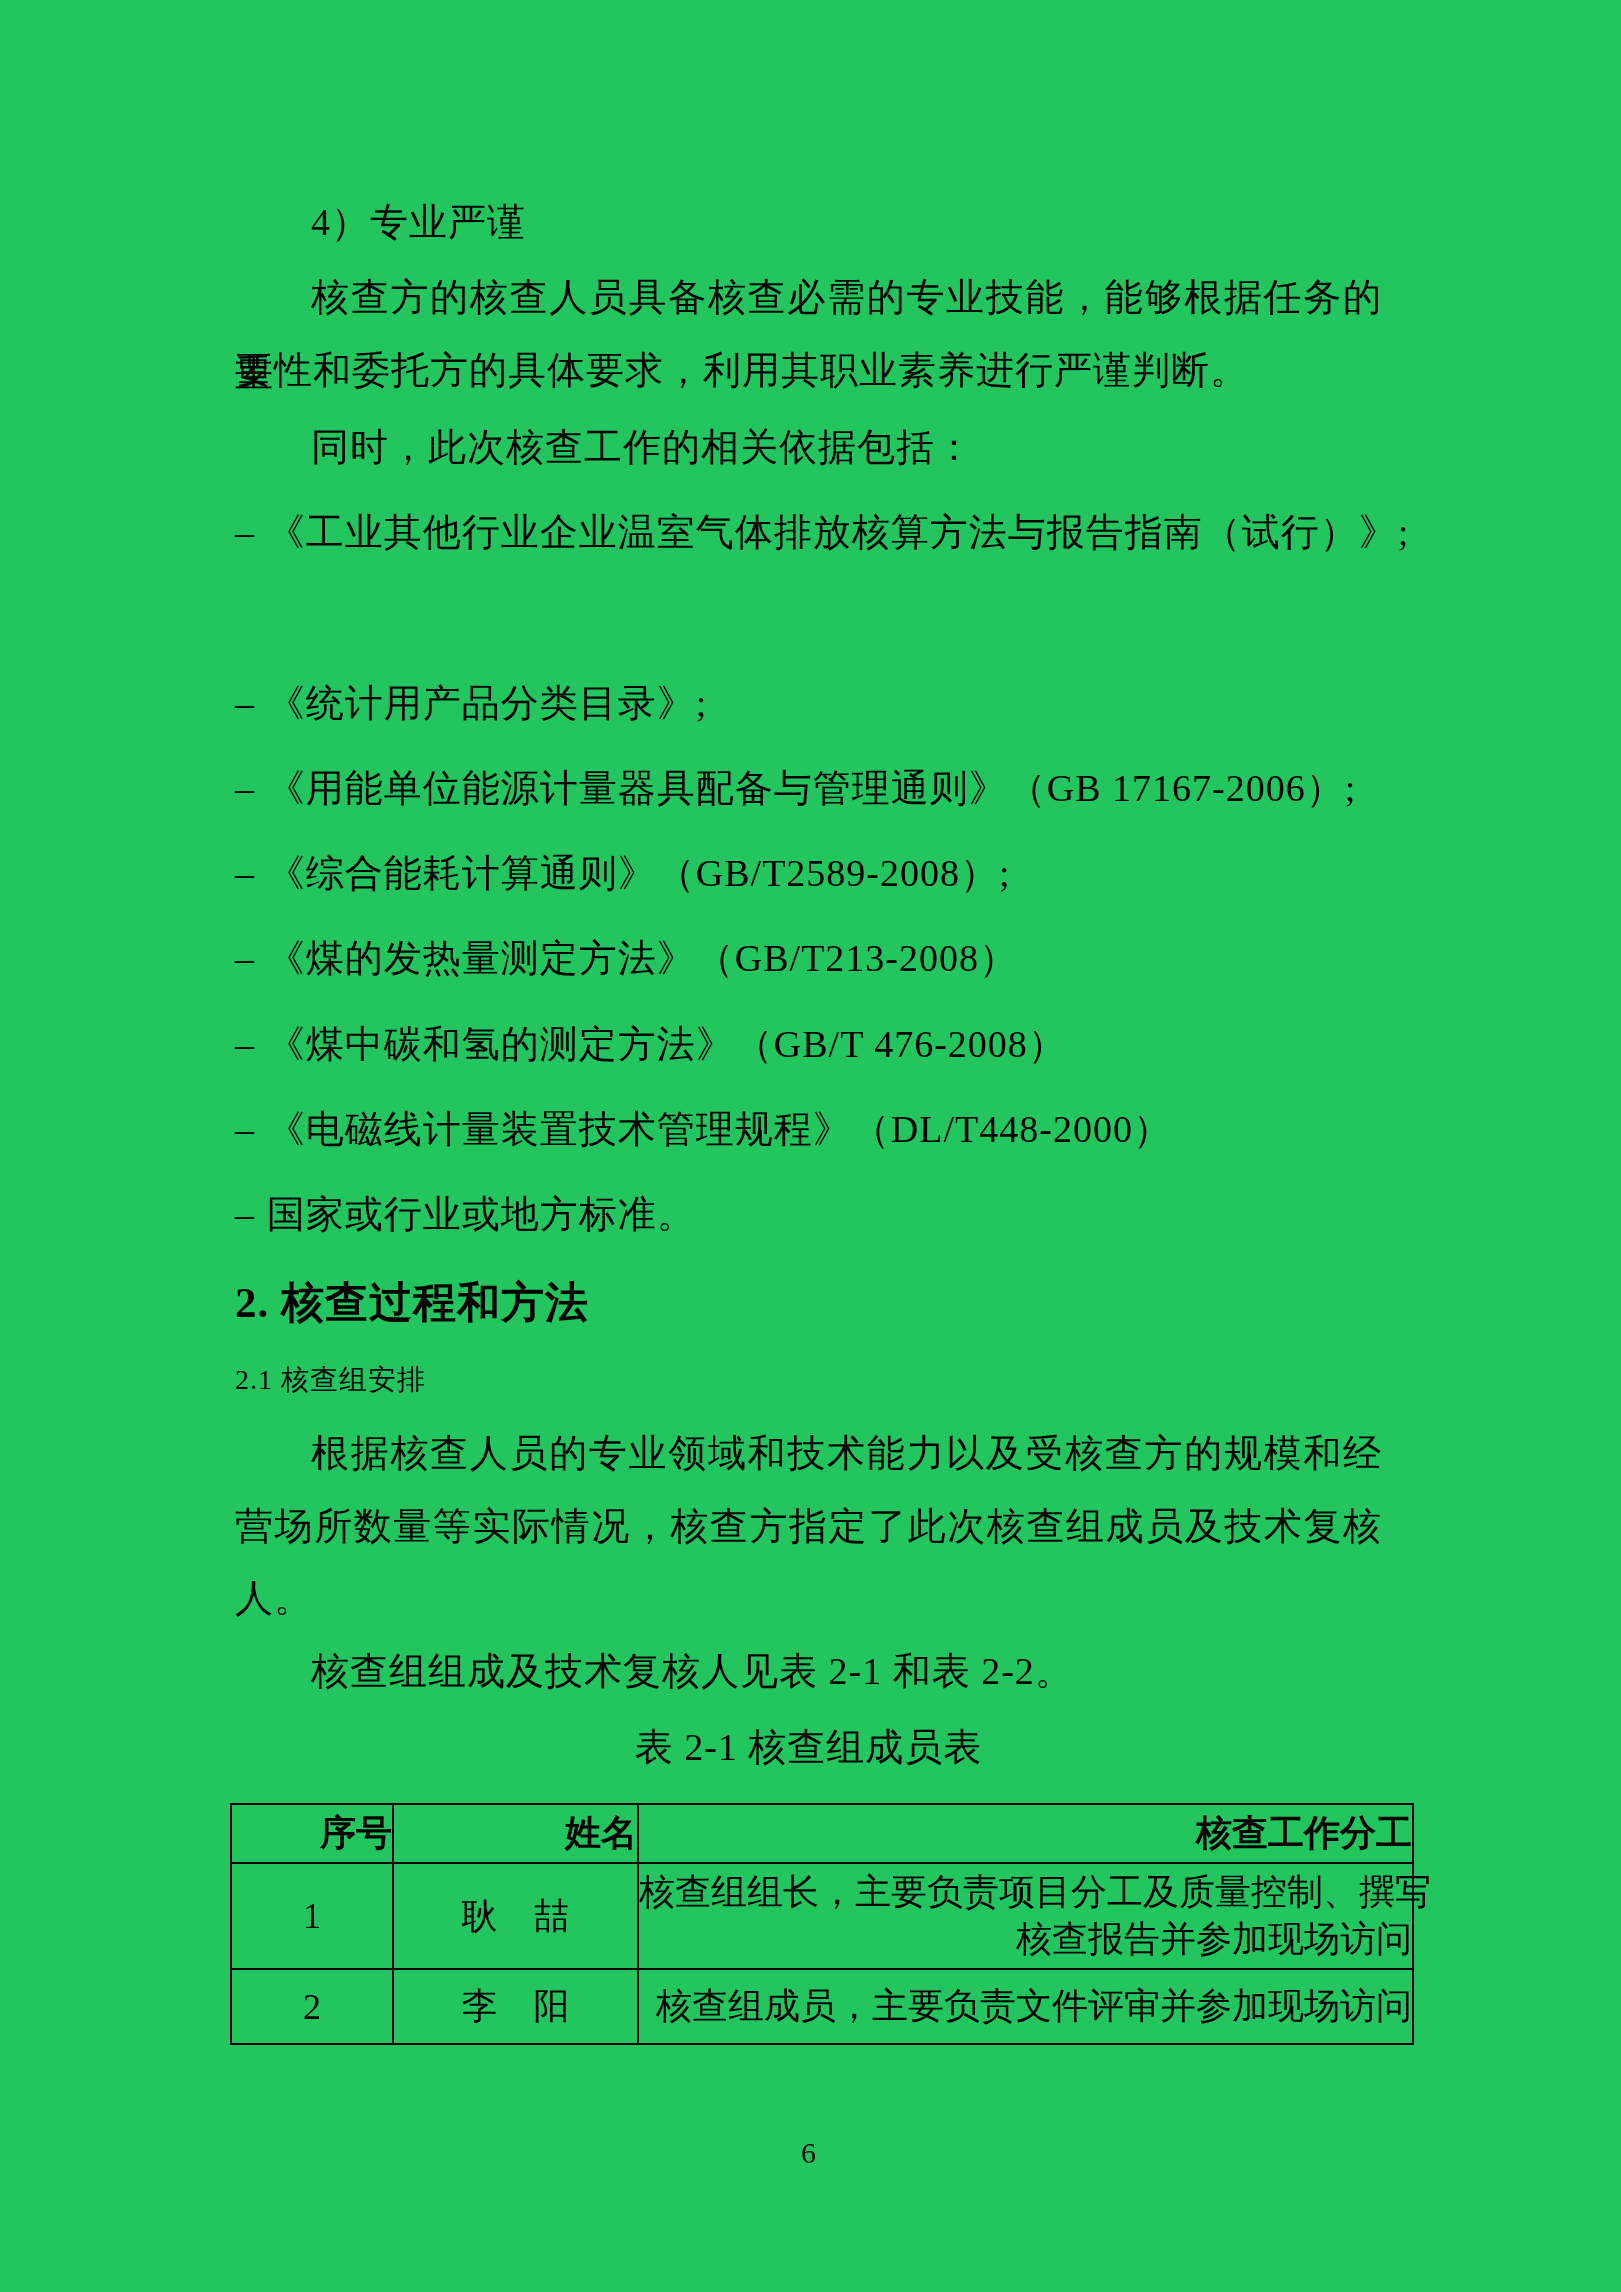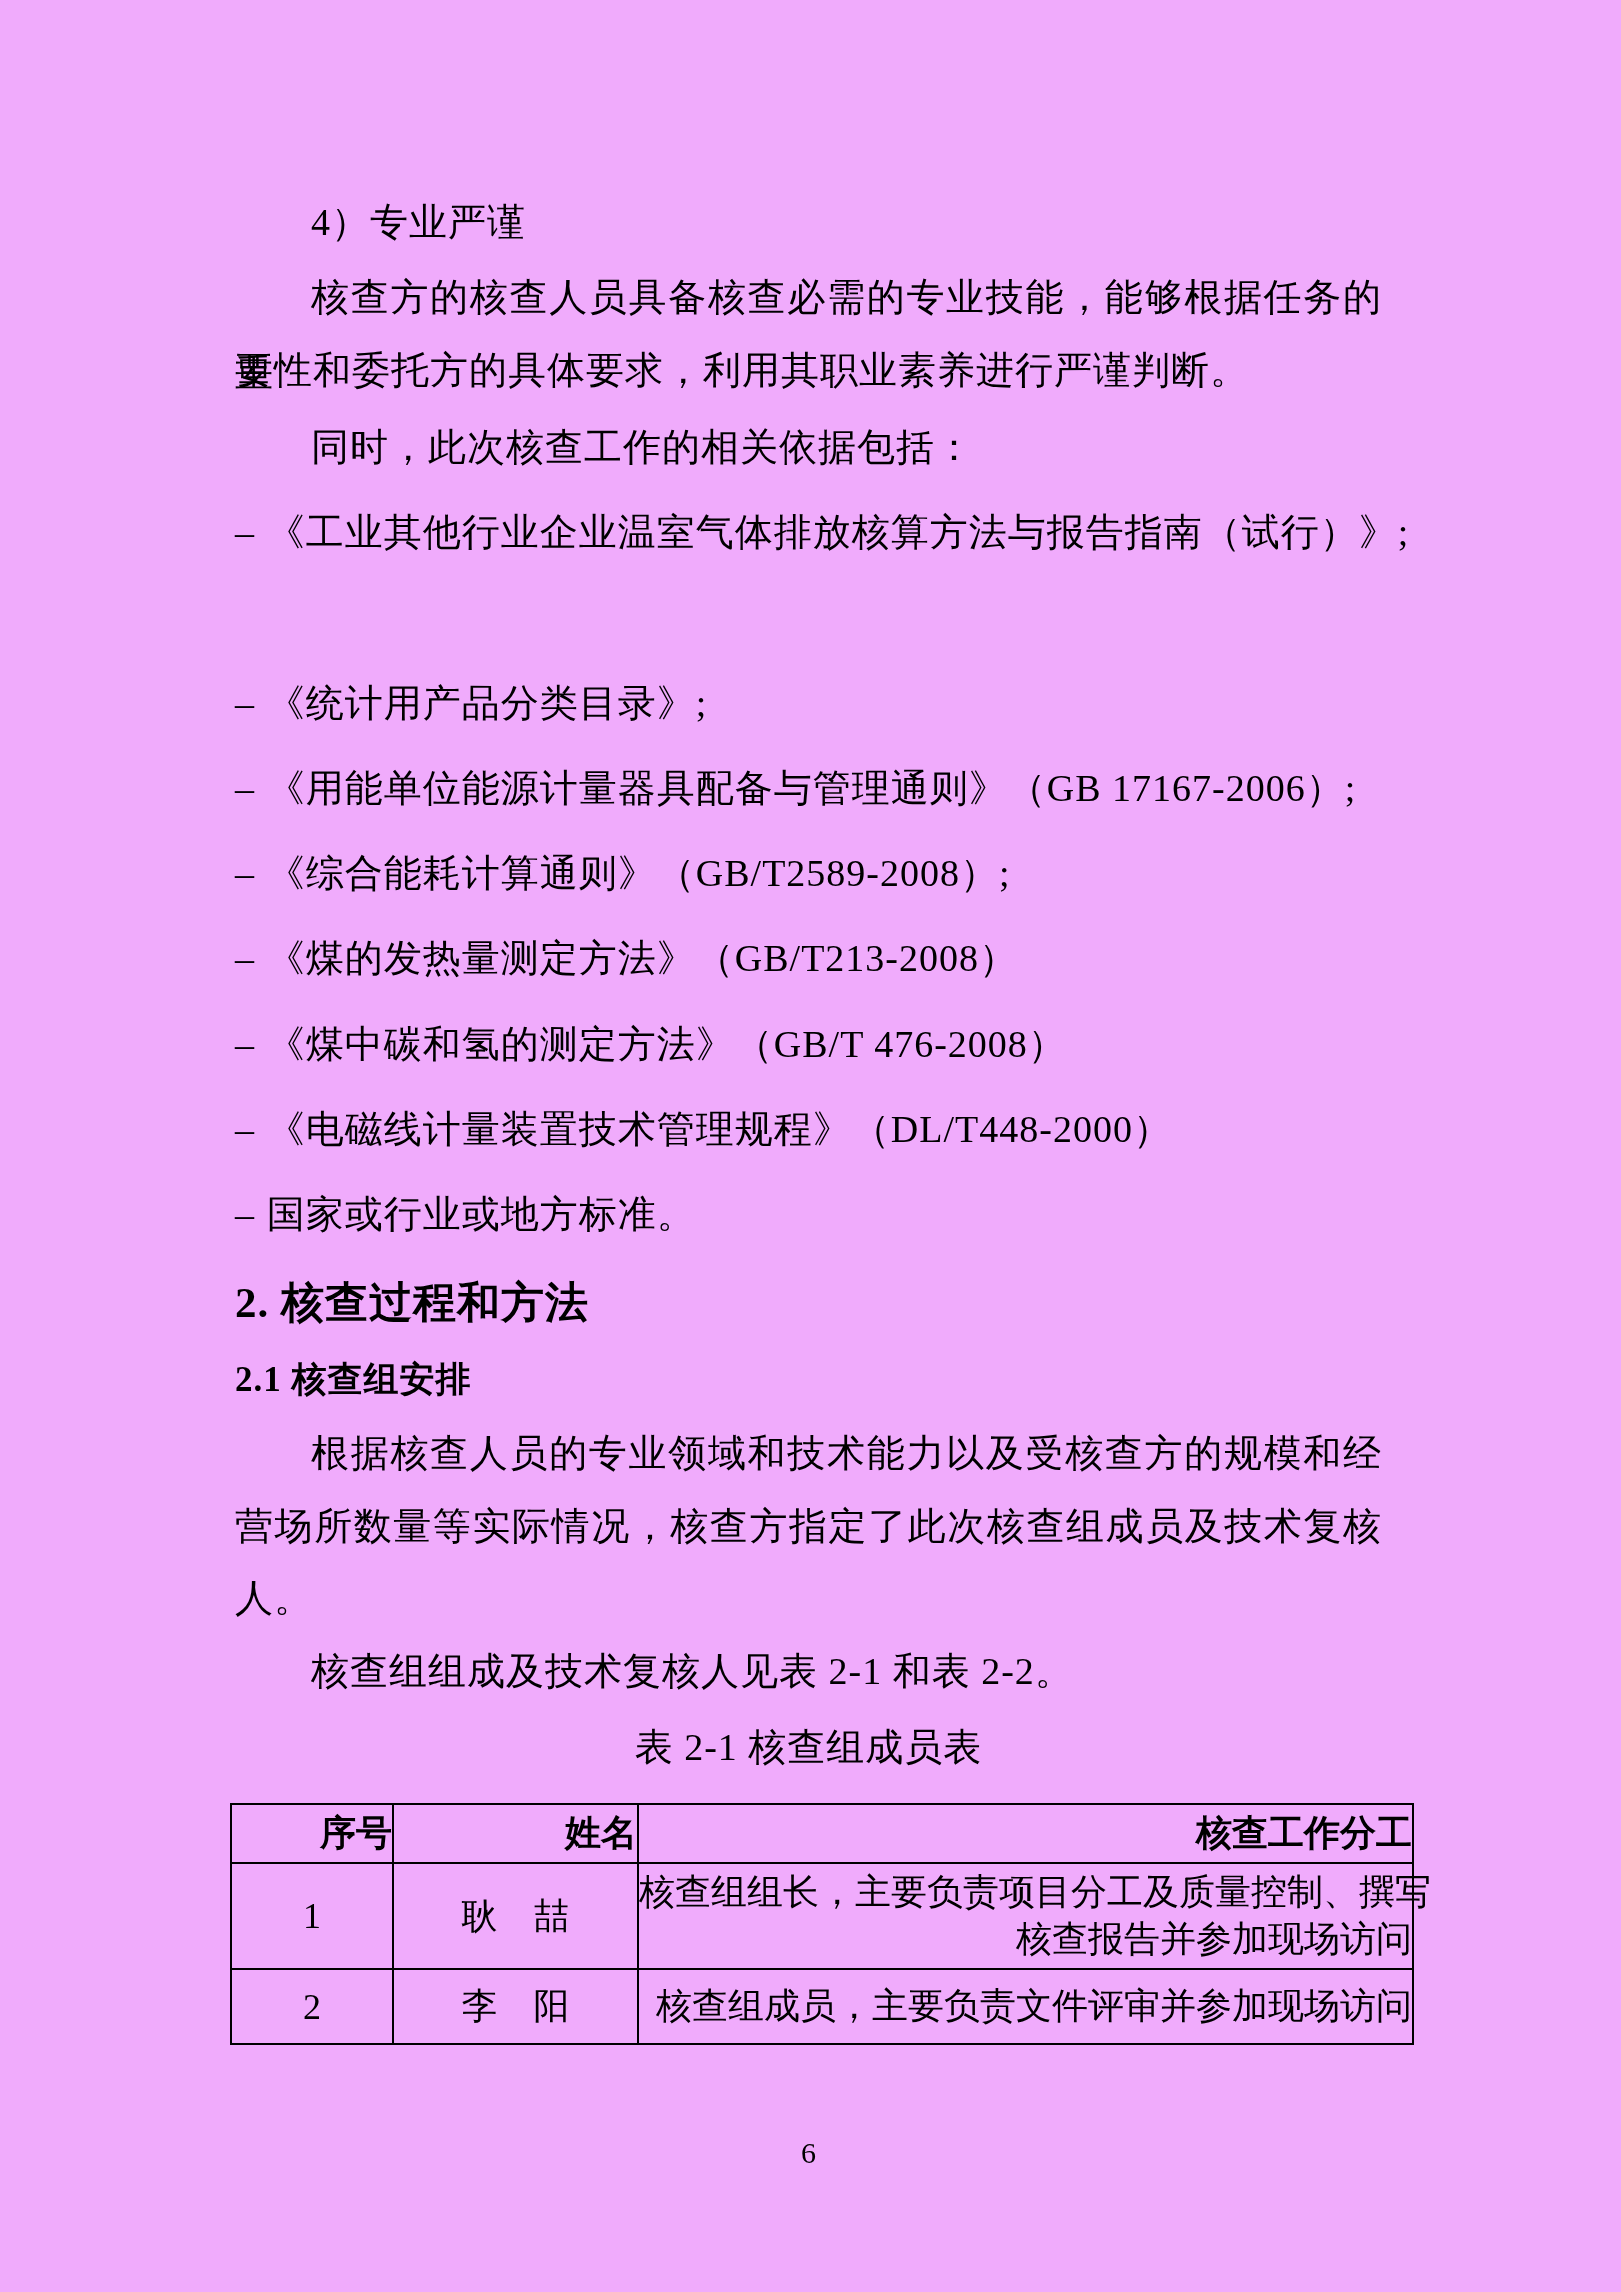--- a/index.html
+++ b/index.html
@@ -4,21 +4,21 @@
 <style>
   html, body {
     margin: 0;
     padding: 0;
     background: #ffffff;
   }
   .page {
     position: relative;
     width: 1621px;
     height: 2293px;
-    background: #f0abfc;
+    background: #22c55e;
     color: #000000;
     font-family: "Liberation Serif", "DejaVu Serif", serif;
     overflow: hidden;
   }
   .tline {
     position: absolute;
     left: 235px;
     width: 1147px;
     height: 76px;
     line-height: 76px;
@@ -41,22 +41,22 @@
     vertical-align: top;
   }
   .ref .dash { margin-right: 11.8px; }
   .h-big {
     font-weight: bold;
     font-size: 43px;
     height: 78px;
     line-height: 78px;
   }
   .h-sub {
-    font-weight: bold;
-    font-size: 35px;
+    font-weight: normal;
+    font-size: 28px;
     height: 78px;
     line-height: 78px;
   }
   .caption {
     text-align: center;
     font-weight: normal;
     font-size: 38px;
   }
   table.members {
     position: absolute;

